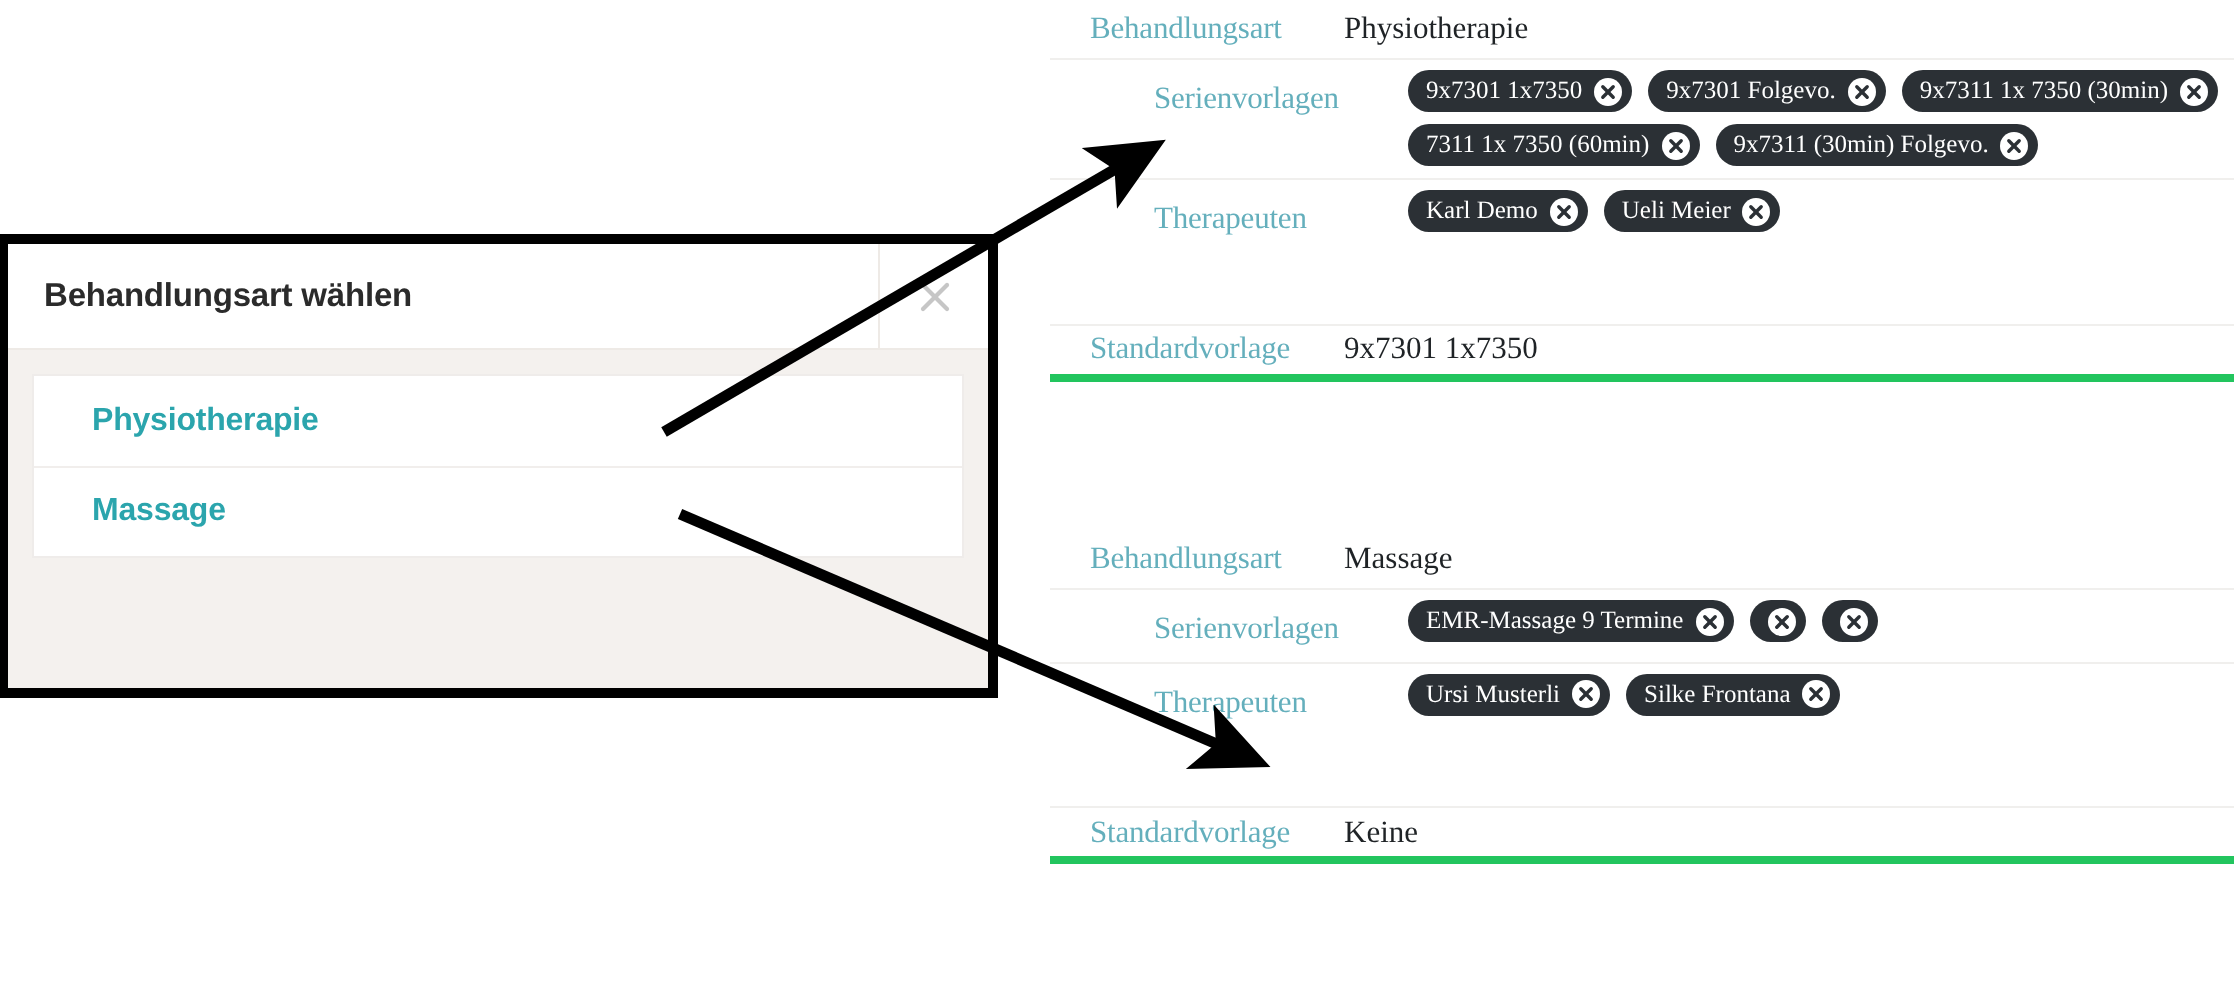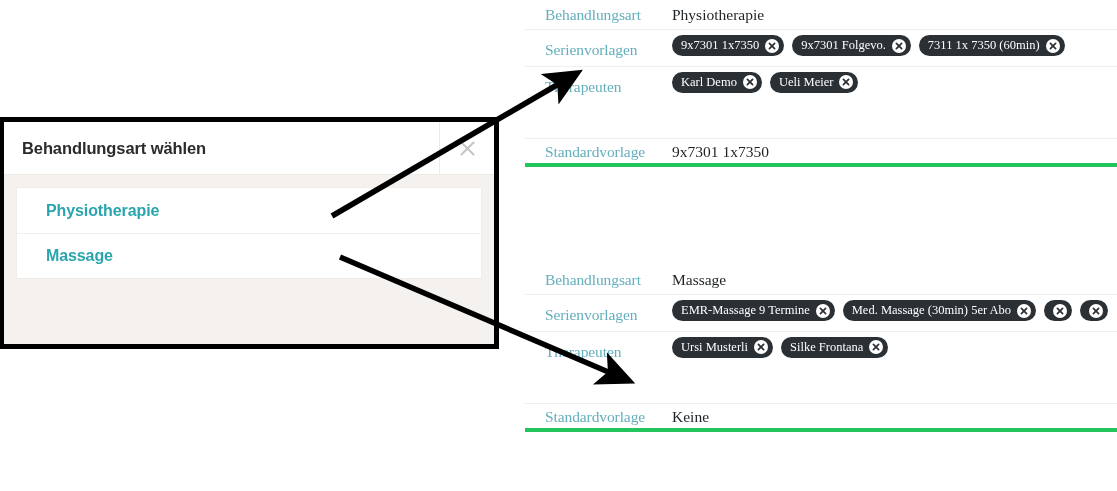--- a/index.html
+++ b/index.html
@@ -59,21 +59,21 @@
     line-height: 1.2;
   }
 
   
   .row.text-row { height: 29px; align-items: center; }
   .row.text-row .row-label,
   .row.text-row .row-value { line-height: 29px; }
 
   
   .row.chip-row { padding-top: 5px; padding-bottom: 6px; }
-  .row.chip-row .row-label { padding-top: 6px; }
+  .row.chip-row .row-label { padding-top: 6px; margin-left: 32px; }
 
   .chips {
     display: flex;
     flex-wrap: wrap;
     gap: 6px 8px;
   }
 
   .chip {
     display: inline-flex;
     align-items: center;
@@ -209,21 +209,41 @@
               <span class="chip-label">9x7301 Folgevo.</span>
               <span class="chip-remove">
                 <svg width="14" height="14" viewBox="0 0 14 14" aria-hidden="true">
                   <circle cx="7" cy="7" r="7" fill="#ffffff"></circle>
                   <line x1="4.4" y1="4.4" x2="9.6" y2="9.6" stroke="#2b3035" stroke-width="1.7" stroke-linecap="round"></line>
                   <line x1="9.6" y1="4.4" x2="4.4" y2="9.6" stroke="#2b3035" stroke-width="1.7" stroke-linecap="round"></line>
                 </svg>
               </span>
             </span>
             <span class="chip">
+              <span class="chip-label">9x7311 1x 7350 (30min)</span>
+              <span class="chip-remove">
+                <svg width="14" height="14" viewBox="0 0 14 14" aria-hidden="true">
+                  <circle cx="7" cy="7" r="7" fill="#ffffff"></circle>
+                  <line x1="4.4" y1="4.4" x2="9.6" y2="9.6" stroke="#2b3035" stroke-width="1.7" stroke-linecap="round"></line>
+                  <line x1="9.6" y1="4.4" x2="4.4" y2="9.6" stroke="#2b3035" stroke-width="1.7" stroke-linecap="round"></line>
+                </svg>
+              </span>
+            </span>
+            <span class="chip">
               <span class="chip-label">7311 1x 7350 (60min)</span>
+              <span class="chip-remove">
+                <svg width="14" height="14" viewBox="0 0 14 14" aria-hidden="true">
+                  <circle cx="7" cy="7" r="7" fill="#ffffff"></circle>
+                  <line x1="4.4" y1="4.4" x2="9.6" y2="9.6" stroke="#2b3035" stroke-width="1.7" stroke-linecap="round"></line>
+                  <line x1="9.6" y1="4.4" x2="4.4" y2="9.6" stroke="#2b3035" stroke-width="1.7" stroke-linecap="round"></line>
+                </svg>
+              </span>
+            </span>
+            <span class="chip">
+              <span class="chip-label">9x7311 (30min) Folgevo.</span>
               <span class="chip-remove">
                 <svg width="14" height="14" viewBox="0 0 14 14" aria-hidden="true">
                   <circle cx="7" cy="7" r="7" fill="#ffffff"></circle>
                   <line x1="4.4" y1="4.4" x2="9.6" y2="9.6" stroke="#2b3035" stroke-width="1.7" stroke-linecap="round"></line>
                   <line x1="9.6" y1="4.4" x2="4.4" y2="9.6" stroke="#2b3035" stroke-width="1.7" stroke-linecap="round"></line>
                 </svg>
               </span>
             </span>
           </div>
         </div>
@@ -264,30 +284,20 @@
       <div class="row text-row">
         <div class="row-label">Behandlungsart</div>
         <div class="row-value">Massage</div>
       </div>
       <div class="row chip-row">
         <div class="row-label">Serienvorlagen</div>
         <div class="row-value">
           <div class="chips">
             <span class="chip">
               <span class="chip-label">EMR-Massage 9 Termine</span>
-              <span class="chip-remove">
-                <svg width="14" height="14" viewBox="0 0 14 14" aria-hidden="true">
-                  <circle cx="7" cy="7" r="7" fill="#ffffff"></circle>
-                  <line x1="4.4" y1="4.4" x2="9.6" y2="9.6" stroke="#2b3035" stroke-width="1.7" stroke-linecap="round"></line>
-                  <line x1="9.6" y1="4.4" x2="4.4" y2="9.6" stroke="#2b3035" stroke-width="1.7" stroke-linecap="round"></line>
-                </svg>
-              </span>
-            </span>
-            <span class="chip">
-              <span class="chip-label">Med. Massage (30min) 5er Abo</span>
               <span class="chip-remove">
                 <svg width="14" height="14" viewBox="0 0 14 14" aria-hidden="true">
                   <circle cx="7" cy="7" r="7" fill="#ffffff"></circle>
                   <line x1="4.4" y1="4.4" x2="9.6" y2="9.6" stroke="#2b3035" stroke-width="1.7" stroke-linecap="round"></line>
                   <line x1="9.6" y1="4.4" x2="4.4" y2="9.6" stroke="#2b3035" stroke-width="1.7" stroke-linecap="round"></line>
                 </svg>
               </span>
             </span>
             <span class="chip">
               <span class="chip-remove">

